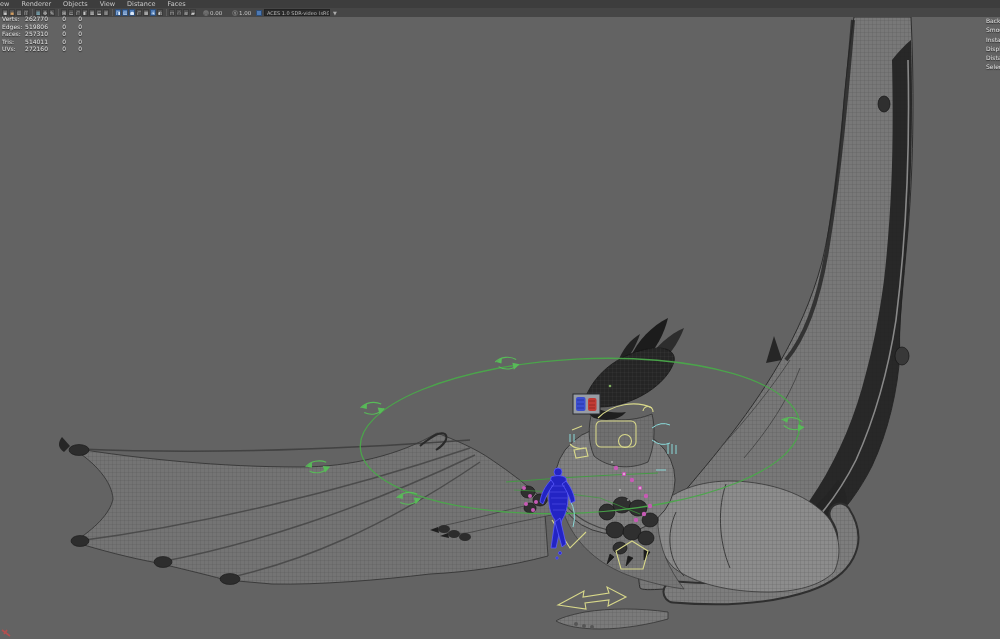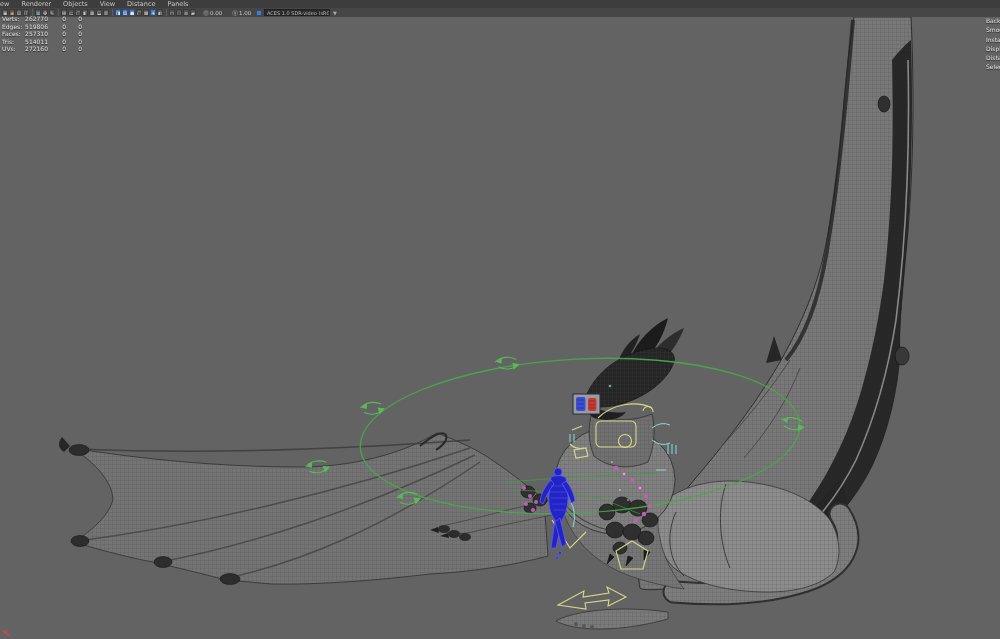--- a/index.html
+++ b/index.html
@@ -48,21 +48,21 @@
 </head>
 <body>
 
 <div class="menubar">
   <div class="menus">
     <span class="menu-item">View</span>
     <span class="menu-item">Renderer</span>
     <span class="menu-item">Objects</span>
     <span class="menu-item">View</span>
     <span class="menu-item">Distance</span>
-    <span class="menu-item">Panels</span>
+    <span class="menu-item">Faces</span>
   </div>
 </div>
 
 <div class="iconbar">
   <div class="icon-strip">
       <span class="ticon">▣</span>
       <span class="ticon" style="color: rgb(216, 160, 96);">◉</span>
       <span class="ticon">▤</span>
       <span class="ticon">◫</span>
       <span class="sep"></span>

